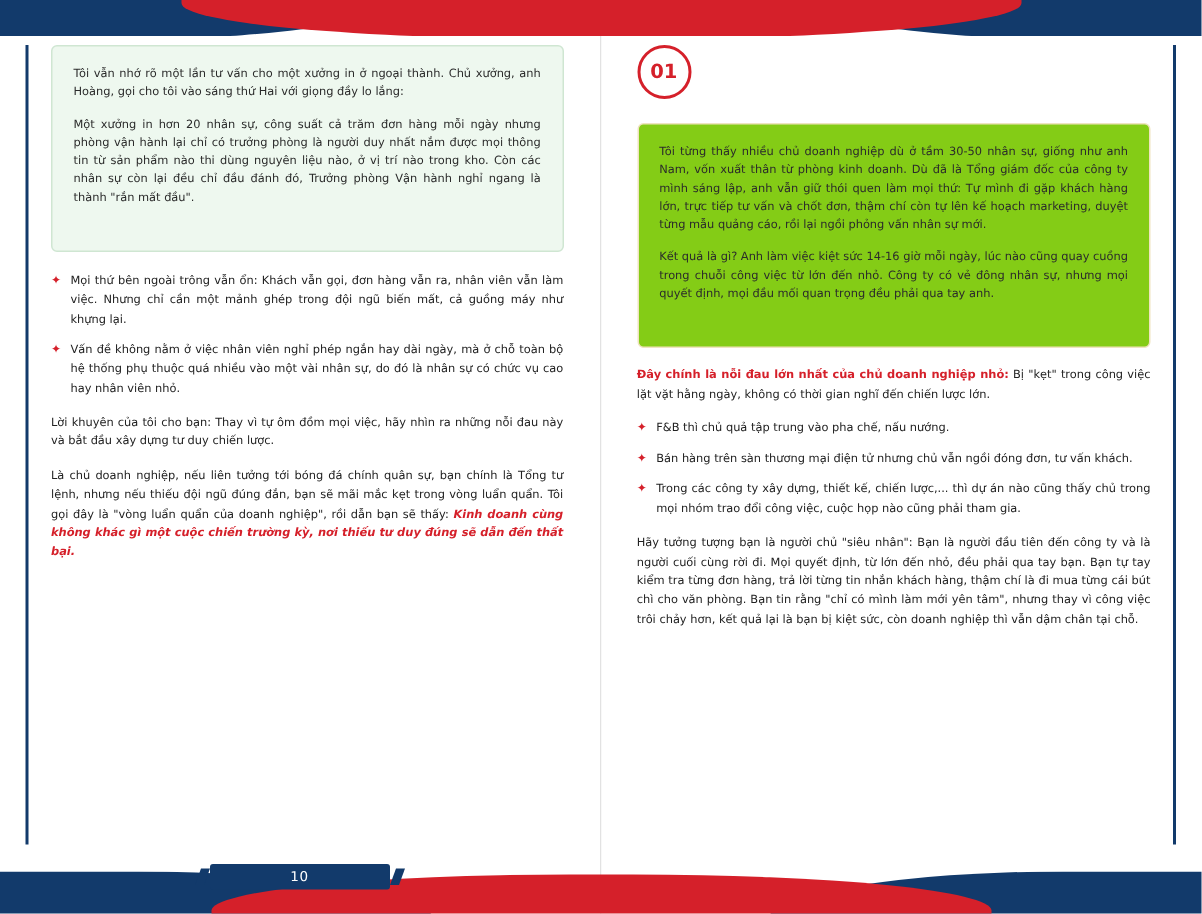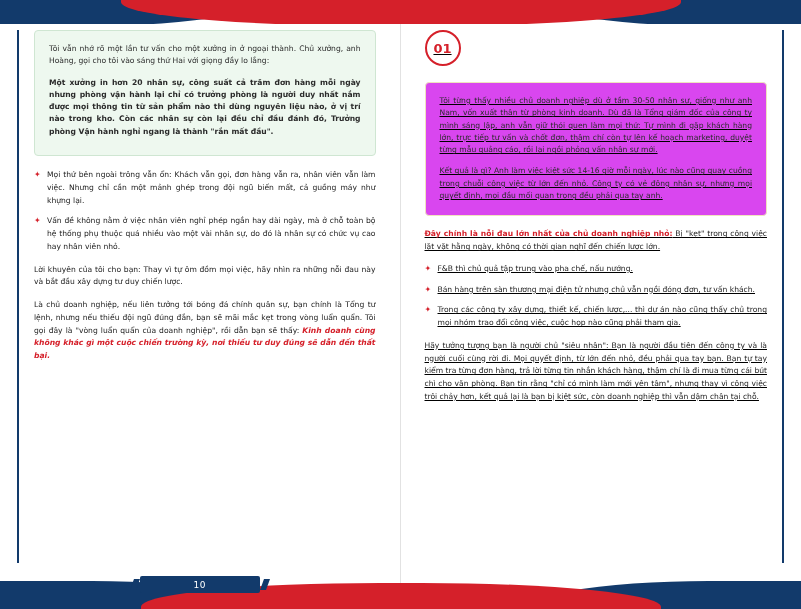--- a/index.html
+++ b/index.html
@@ -100,21 +100,20 @@
     height: 609px;
     box-sizing: border-box;
     background: #ffffff;
   }
   .page-left {
     padding: 30px 24px 40px 34px;
     border-right: 1px solid #e2e2e2;
   }
   .page-right {
     padding: 30px 34px 40px 24px;
-    text-decoration: underline;
   }
   .page-inner {
     position: relative;
     height: 100%;
   }
   
   .edge-rule {
     position: absolute;
     top: 30px;
     bottom: 46px;
@@ -164,21 +163,21 @@
     padding: 12px 14px 13px 14px;
     margin-bottom: 13px;
   }
   .quote-box p {
     margin: 0 0 9px 0;
     font-size: 7.6px;
     line-height: 1.62;
     color: #2b2b2b;
     text-align: justify;
   }
-  .quote-box p:last-child { margin-bottom: 4px; font-weight: bold; }
+  .quote-box p:last-child { margin-bottom: 16px; }
   .q-italic {
     color: #d5202a;
     font-style: italic;
   }
   .body-p {
     margin: 0 0 10px 0;
     font-size: 7.6px;
     line-height: 1.68;
     color: #222222;
     text-align: justify;
@@ -239,34 +238,34 @@
     border: 1.5px solid #d5202a;
     border-radius: 14px;
     padding: 6px 12px;
     color: #d5202a;
     font-style: italic;
     font-weight: bold;
     font-size: 8px;
     line-height: 1.45;
   }
   .cream-box {
-    background: #d946ef;
+    background: #84cc16;
     border: 1px solid #efe3bf;
     border-radius: 4px;
     padding: 12px 14px 13px 14px;
     margin-bottom: 12px;
   }
   .cream-box p {
     margin: 0 0 9px 0;
     font-size: 7.6px;
     line-height: 1.62;
     color: #2b2b2b;
     text-align: justify;
   }
-  .cream-box p:last-child { margin-bottom: 0; }
+  .cream-box p:last-child { margin-bottom: 16px; }
   .lead-red {
     margin: 0 0 9px 0;
     font-size: 7.6px;
     line-height: 1.68;
     text-align: justify;
     color: #222222;
   }
 </style>
 </head>
 <body>

